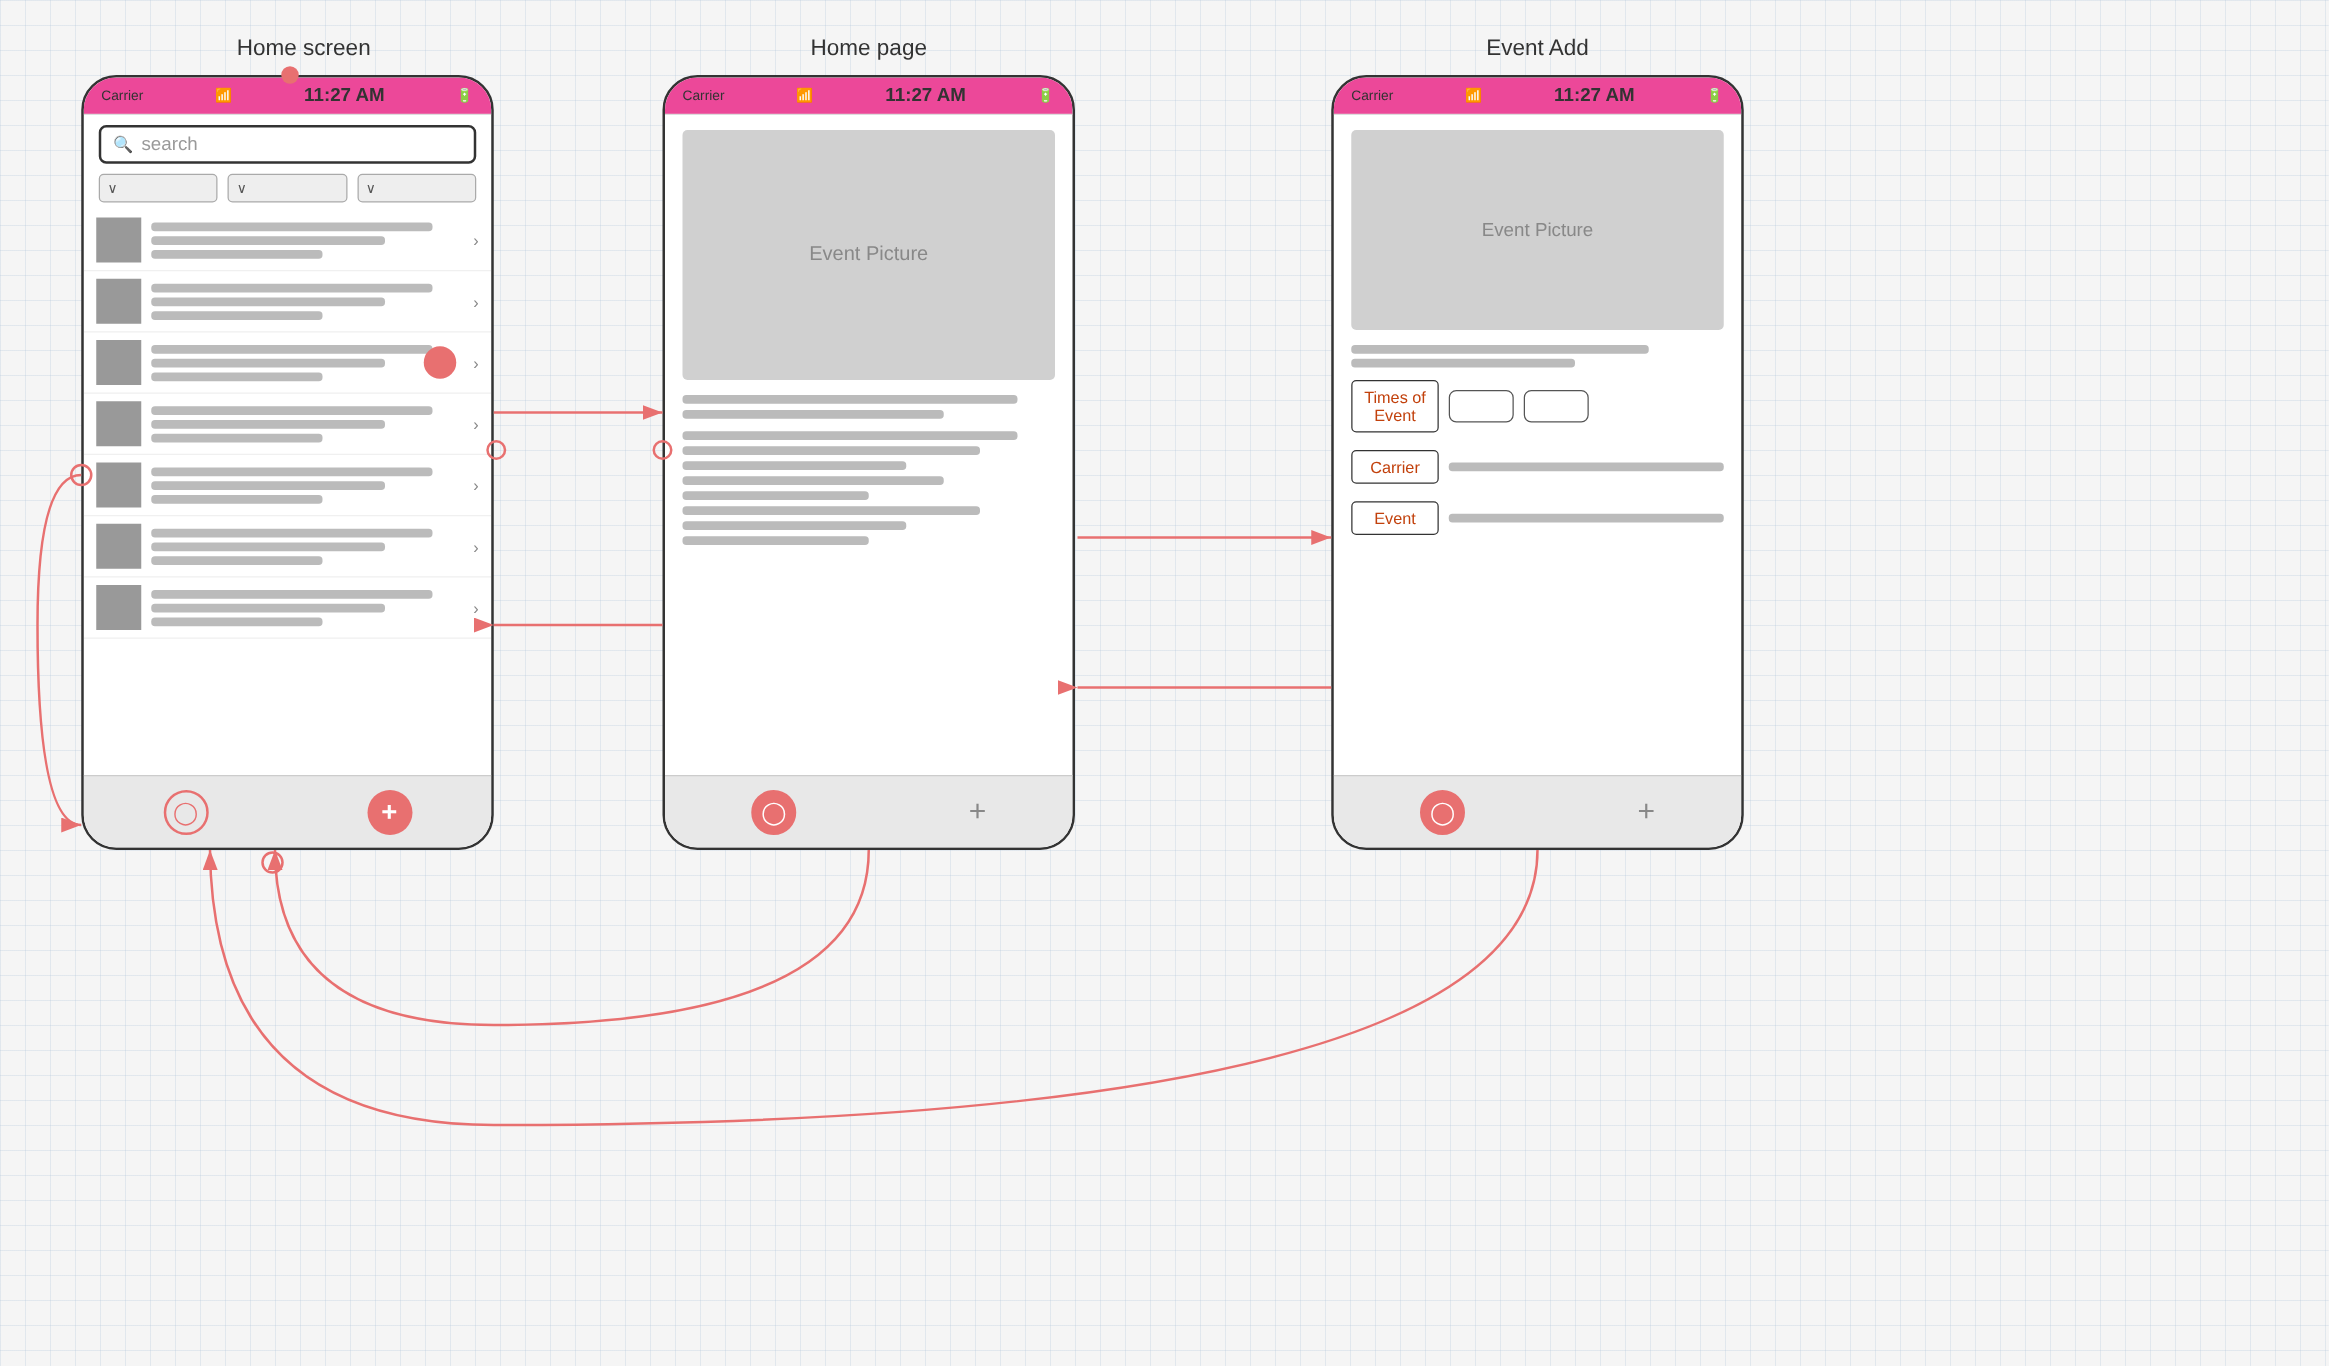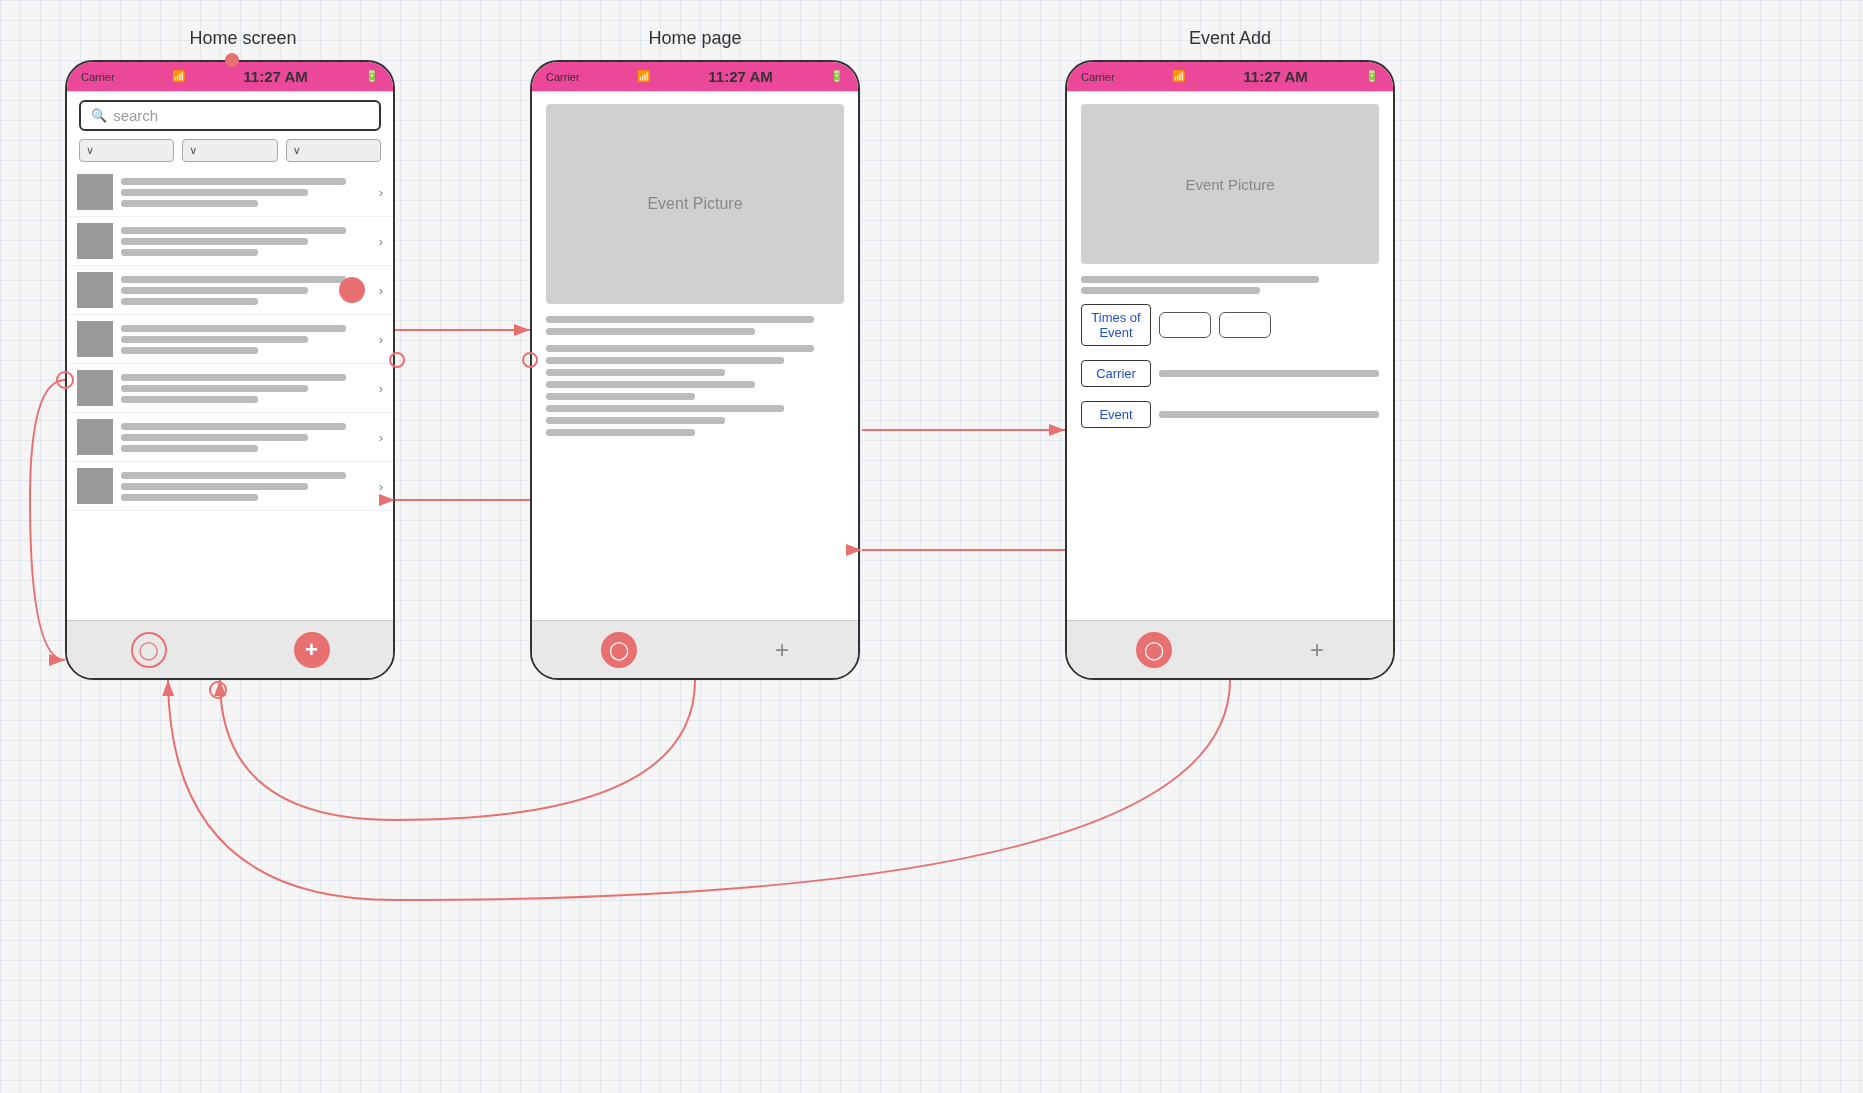--- a/index.html
+++ b/index.html
@@ -247,21 +247,21 @@
       display: flex;
       align-items: center;
       gap: 8px;
     }
 
     .form-label-box {
       border: 1px solid #333;
       border-radius: 4px;
       padding: 5px 8px;
       font-size: 13px;
-      color: #1d4ed8;
+      color: #c2410c;
       min-width: 70px;
       text-align: center;
       white-space: nowrap;
     }
 
     .form-input-line {
       flex: 1;
       height: 7px;
       background: #bbb;
       border-radius: 3px;

